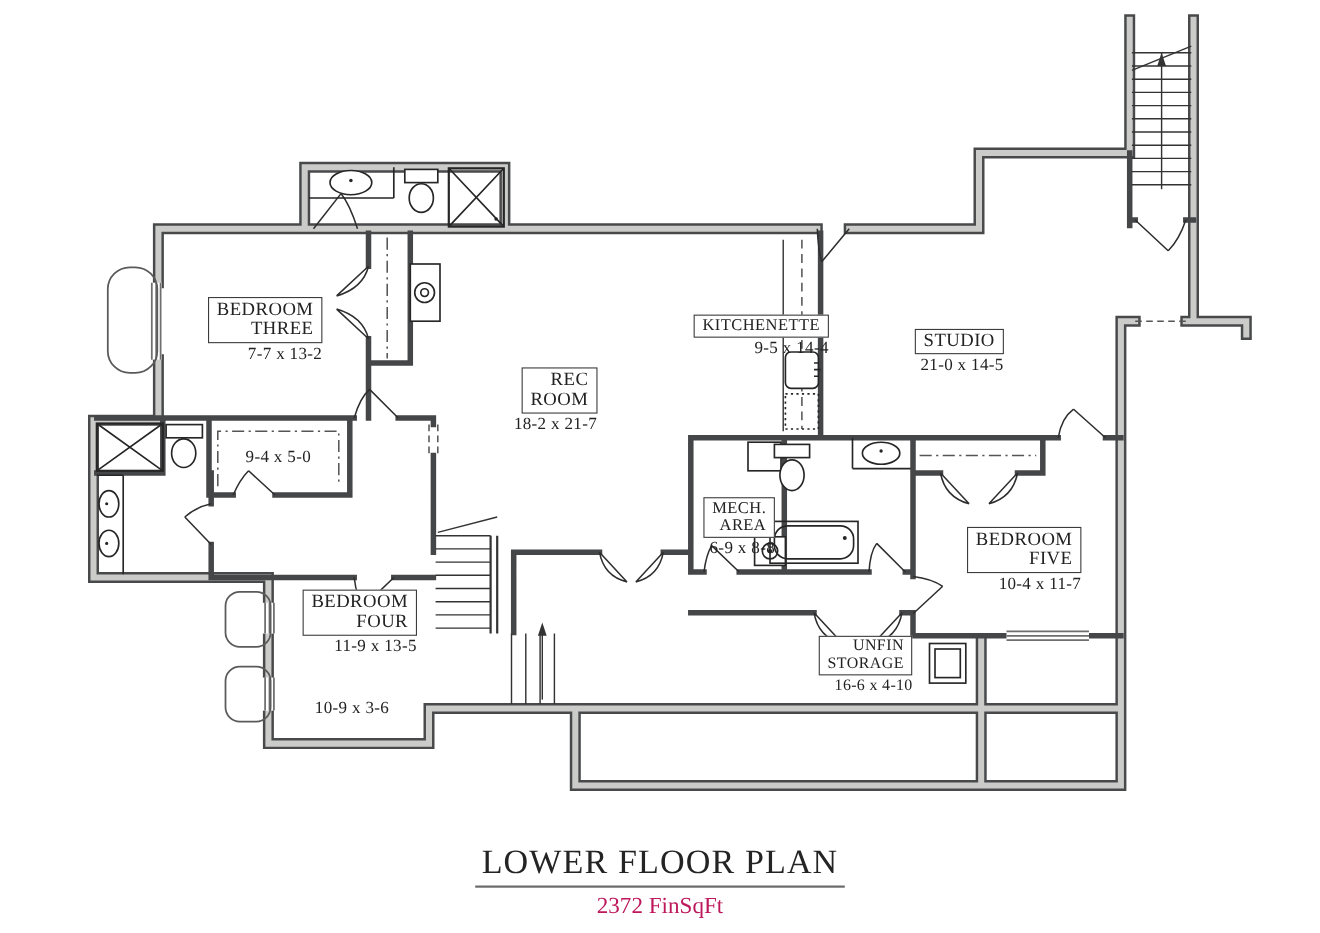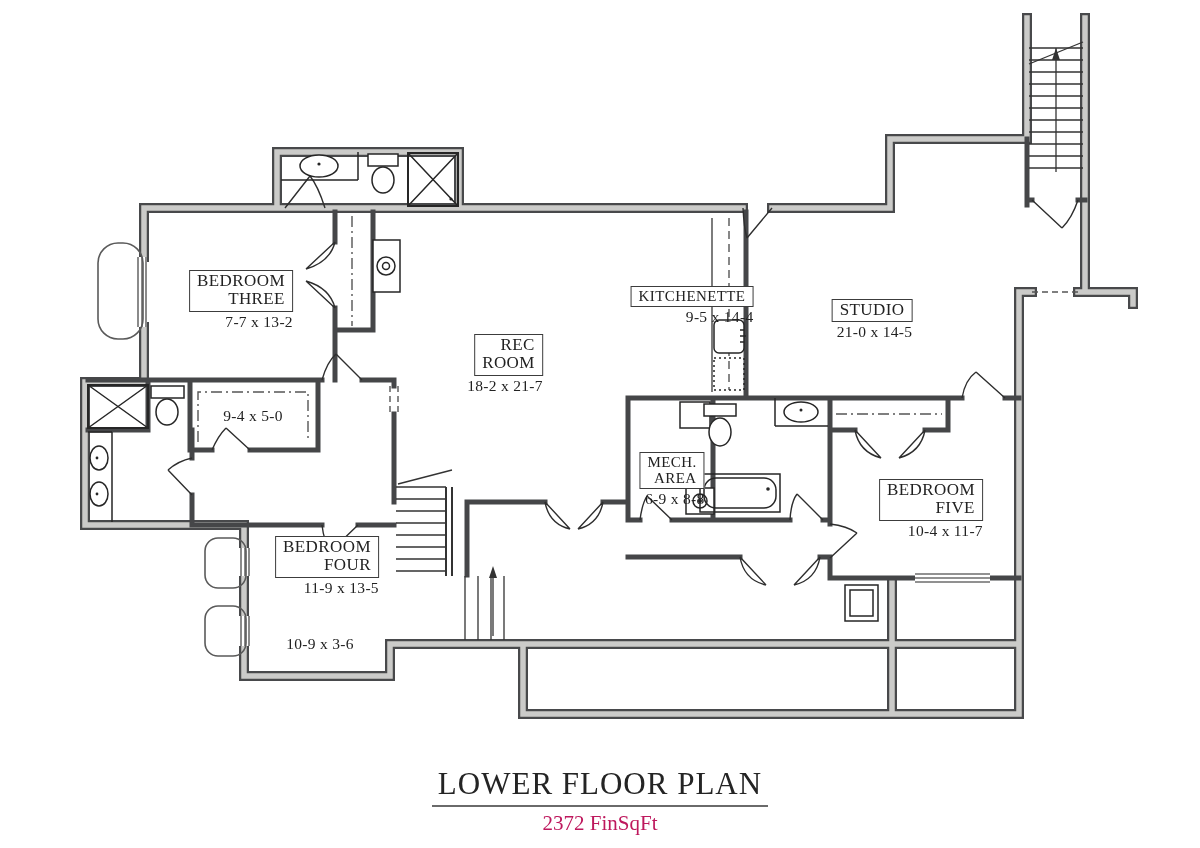--- a/index.html
+++ b/index.html
@@ -210,20 +210,24 @@
   <div class="lbl" style="left:327px;top:536px">
     <div class="box"><span>BEDROOM</span><br><span>FOUR</span></div>
     <div class="dim">11-9 x 13-5</div>
   </div>
 
   <div class="lbl" style="left:931px;top:479px">
     <div class="box"><span>BEDROOM</span><br><span>FIVE</span></div>
     <div class="dim">10-4 x 11-7</div>
   </div>
 
+  <div class="lbl" style="left:787px;top:578px">
+    <div class="box" style="font-size:14.5px"><span>UNFIN</span><br><span>STORAGE</span></div>
+    <div class="dim" style="font-size:14.5px">16-6 x 4-10</div>
+  </div>
 
   <div class="lbl" style="left:253px;top:408px">
     <div class="dim-only">9-4 x 5-0</div>
   </div>
 
   <div class="lbl" style="left:320px;top:636px">
     <div class="dim-only">10-9 x 3-6</div>
   </div>
 
   <div id="title-block">

